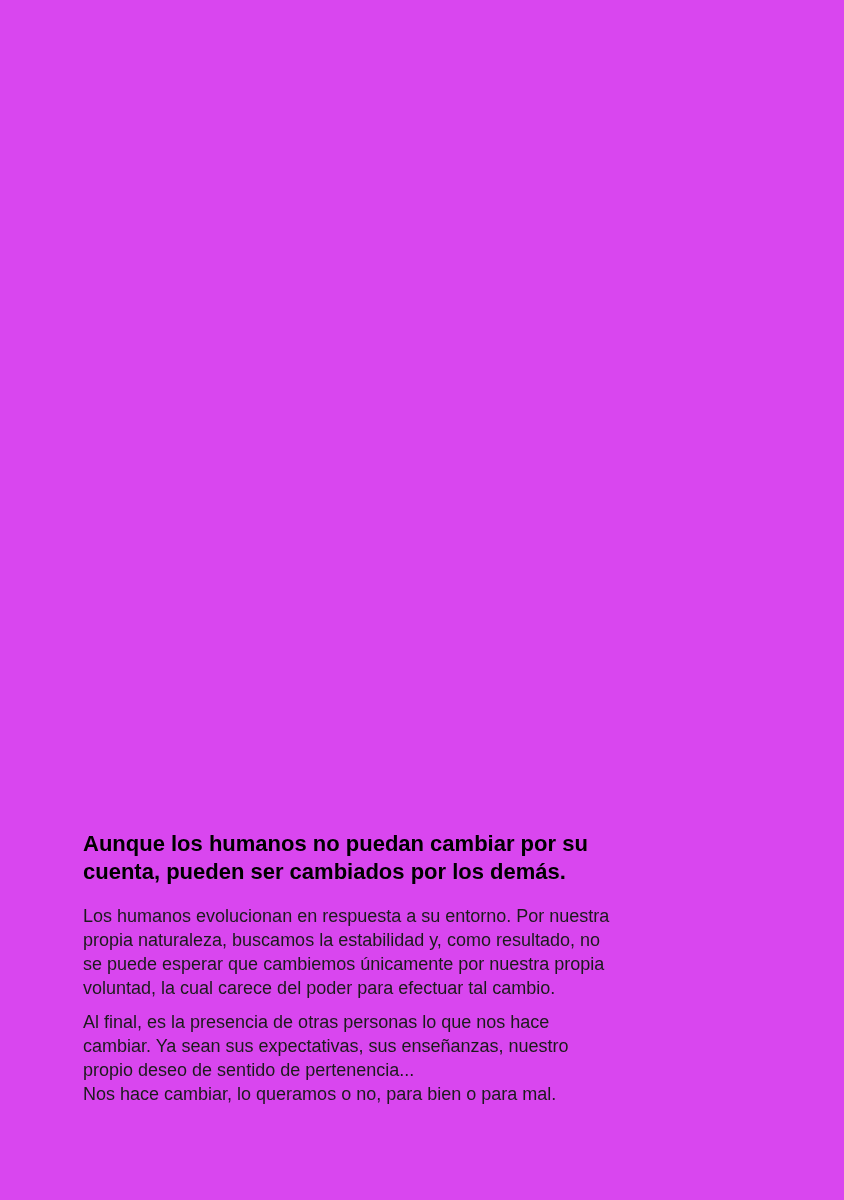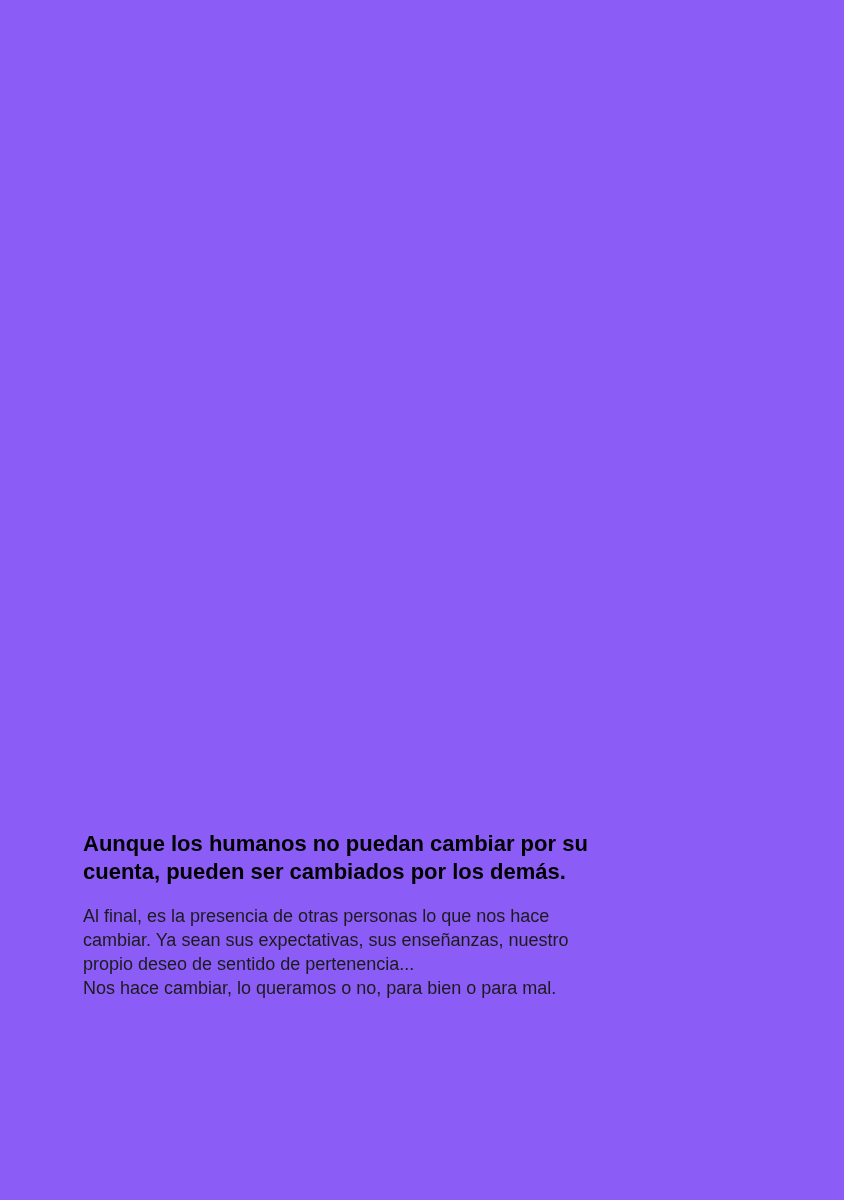--- a/index.html
+++ b/index.html
@@ -13,21 +13,21 @@
       height: 1200px;
       background: #ffffff;
       position: relative;
       overflow: hidden;
       font-family: "Liberation Sans", sans-serif;
     }
 
     .page {
       position: absolute;
       inset: 0;
-      background: #8b5cf6;
+      background: #d946ef;
     }
 
     
     .text-block {
       position: absolute;
       left: 83px;
       top: 830px;
       width: 640px;
     }
 
@@ -53,18 +53,22 @@
       margin-top: 10px;
     }
   </style>
 </head>
 <body>
 
 <div class="page">
   <div class="text-block">
     <h1 class="heading">Aunque los humanos no puedan cambiar por su
 cuenta, pueden ser cambiados por los demás.</h1>
+    <p class="body-para para-1">Los humanos evolucionan en respuesta a su entorno. Por nuestra
+propia naturaleza, buscamos la estabilidad y, como resultado, no
+se puede esperar que cambiemos únicamente por nuestra propia
+voluntad, la cual carece del poder para efectuar tal cambio.</p>
     <p class="body-para para-2">Al final, es la presencia de otras personas lo que nos hace
 cambiar. Ya sean sus expectativas, sus enseñanzas, nuestro
 propio deseo de sentido de pertenencia...
 Nos hace cambiar, lo queramos o no, para bien o para mal.</p>
   </div>
 </div>
 
 </body></html>

